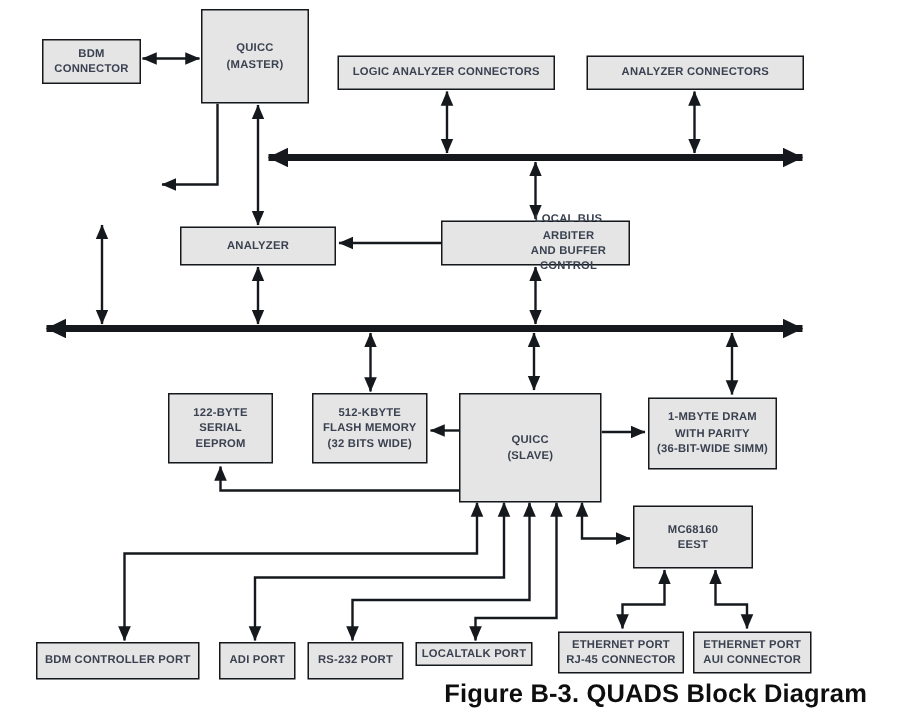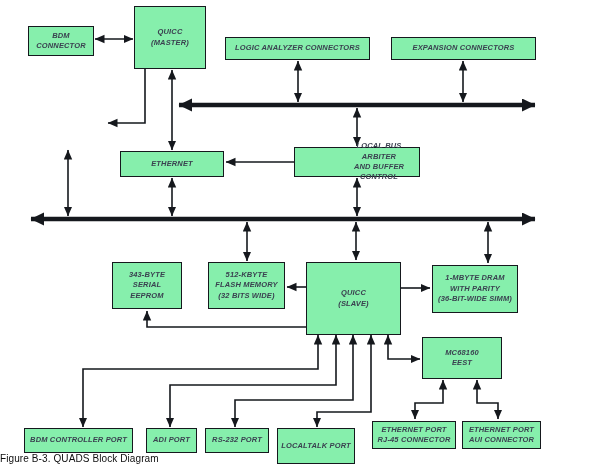--- a/index.html
+++ b/index.html
@@ -21,41 +21,40 @@
     stroke-width: 1.6;
     fill: none;
   }
   .wires .bus {
     stroke-width: 4.6;
   }
   .blk {
     position: absolute;
     box-sizing: border-box;
     border: 1.6px solid #15181d;
-    background: #86efac;
+    background: #e5e5e5;
     display: flex;
     align-items: center;
     justify-content: center;
     text-align: center;
     font-size: 7.5px;
     font-weight: 700;
     letter-spacing: 0.15px;
     line-height: 1.38;
     color: #3a4150;
-    font-style: italic;
   }
   .blk span { white-space: pre-line; }
   .caption {
     position: absolute;
     left: 0;
     top: 453px;
     width: 578px;
-    text-align: left;
-    font-size: 10px;
-    font-weight: 400;
+    text-align: right;
+    font-size: 17px;
+    font-weight: 700;
     color: #0e0e0e;
     letter-spacing: 0.1px;
   }
 </style>
 </head>
 <body>
 
 <div class="stage">
 
   <svg class="wires" viewBox="0 0 607 476" xmlns="http://www.w3.org/2000/svg">
@@ -108,35 +107,35 @@
   <div class="blk" style="left:134px;top:6px;width:72px;height:63px;">
     <span>QUICC
 (MASTER)</span>
   </div>
 
   <div class="blk" style="left:225px;top:37px;width:145px;height:23px;text-align:right;">
     <span>LOGIC ANALYZER CONNECTORS</span>
   </div>
 
   <div class="blk" style="left:391px;top:37px;width:145px;height:23px;">
-    <span>EXPANSION CONNECTORS</span>
+    <span>ANALYZER CONNECTORS</span>
   </div>
 
 
   <div class="blk" style="left:120px;top:151px;width:104px;height:26px;">
-    <span>ETHERNET</span>
+    <span>ANALYZER</span>
   </div>
 
   <div class="blk" style="left:294px;top:147px;width:126px;height:30px;padding-left:44px;">
     <span>LOCAL BUS ARBITER
 AND BUFFER CONTROL</span>
   </div>
 
   <div class="blk" style="left:112px;top:262px;width:70px;height:47px;">
-    <span>343-BYTE
+    <span>122-BYTE
 SERIAL
 EEPROM</span>
   </div>
 
   <div class="blk" style="left:208px;top:262px;width:77px;height:47px;">
     <span>512-KBYTE
 FLASH MEMORY
 (32 BITS WIDE)</span>
   </div>
 
@@ -161,21 +160,21 @@
   </div>
 
   <div class="blk" style="left:146px;top:428px;width:51px;height:25px;">
     <span>ADI PORT</span>
   </div>
 
   <div class="blk" style="left:205px;top:428px;width:64px;height:25px;">
     <span>RS-232 PORT</span>
   </div>
 
-  <div class="blk" style="left:277px;top:428px;width:78px;height:36px;text-align:center;">
+  <div class="blk" style="left:277px;top:428px;width:78px;height:16px;text-align:center;">
     <span>LOCALTALK PORT</span>
   </div>
 
   <div class="blk" style="left:372px;top:421px;width:84px;height:28px;">
     <span>ETHERNET PORT
 RJ-45 CONNECTOR</span>
   </div>
 
   <div class="blk" style="left:462px;top:421px;width:79px;height:28px;">
     <span>ETHERNET PORT

